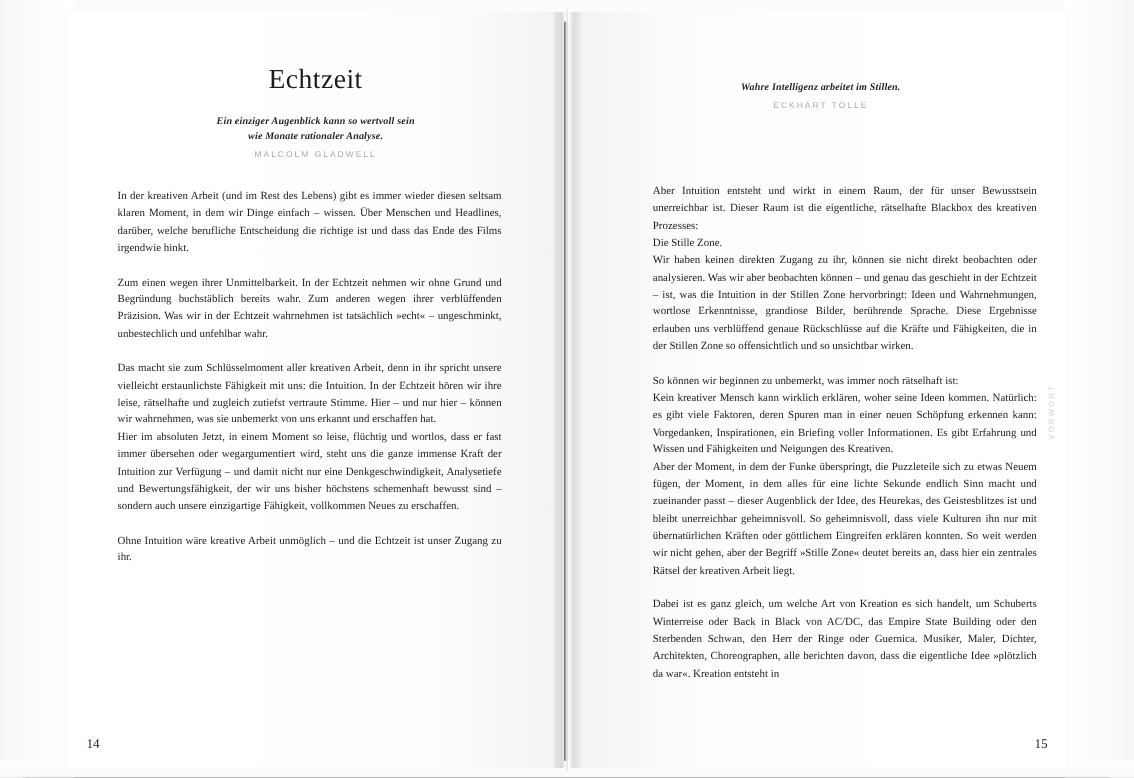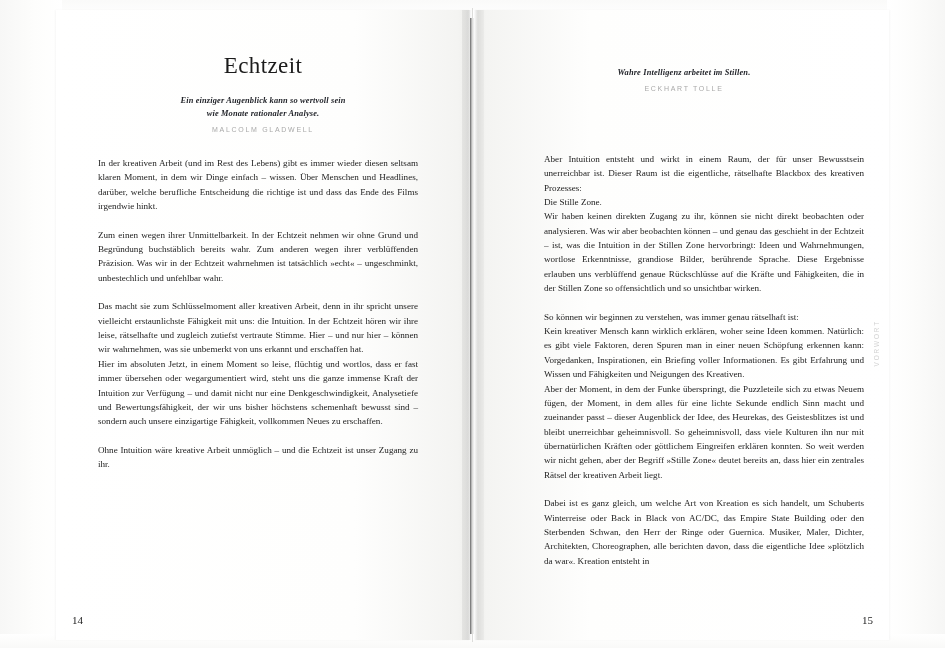--- a/index.html
+++ b/index.html
@@ -213,21 +213,21 @@
         <div>Wahre Intelligenz arbeitet im Stillen.</div>
       </div>
       <div class="chapter-author">ECKHART TOLLE</div>
     </div>
 
     <div class="textcol" style="left:56px; top:142px; width:320px;margin-left:14px;">
       <p>Aber Intuition entsteht und wirkt in einem Raum, der für unser Bewusstsein unerreichbar ist. Dieser Raum ist die eigentliche, rätselhafte Blackbox des kreativen Prozesses:</p>
       <p>Die Stille Zone.</p>
       <p>Wir haben keinen direkten Zugang zu ihr, können sie nicht direkt beobachten oder analysieren. Was wir aber beobachten können – und genau das geschieht in der Echtzeit – ist, was die Intuition in der Stillen Zone hervorbringt: Ideen und Wahrnehmungen, wortlose Erkenntnisse, grandiose Bilder, berührende Sprache. Diese Ergebnisse erlauben uns verblüffend genaue Rückschlüsse auf die Kräfte und Fähigkeiten, die in der Stillen Zone so offensichtlich und so unsichtbar wirken.</p>
       <div class="para-gap"></div>
-      <p>So können wir beginnen zu verstehen, was immer genau rätselhaft ist:</p>
+      <p>So können wir beginnen zu unbemerkt, was immer noch rätselhaft ist:</p>
       <p>Kein kreativer Mensch kann wirklich erklären, woher seine Ideen kommen. Natürlich: es gibt viele Faktoren, deren Spuren man in einer neuen Schöpfung erkennen kann: Vorgedanken, Inspirationen, ein Briefing voller Informationen. Es gibt Erfahrung und Wissen und Fähigkeiten und Neigungen des Kreativen.</p>
       <p>Aber der Moment, in dem der Funke überspringt, die Puzzleteile sich zu etwas Neuem fügen, der Moment, in dem alles für eine lichte Sekunde endlich Sinn macht und zueinander passt – dieser Augenblick der Idee, des Heurekas, des Geistesblitzes ist und bleibt unerreichbar geheimnisvoll. So geheimnisvoll, dass viele Kulturen ihn nur mit übernatürlichen Kräften oder göttlichem Eingreifen erklären konnten. So weit werden wir nicht gehen, aber der Begriff »Stille Zone« deutet bereits an, dass hier ein zentrales Rätsel der kreativen Arbeit liegt.</p>
       <div class="para-gap"></div>
       <p>Dabei ist es ganz gleich, um welche Art von Kreation es sich handelt, um Schuberts Winterreise oder Back in Black von AC/DC, das Empire State Building oder den Sterbenden Schwan, den Herr der Ringe oder Guernica. Musiker, Maler, Dichter, Architekten, Choreographen, alle berichten davon, dass die eigentliche Idee »plötzlich da war«. Kreation entsteht in</p>
     </div>
 
     <div class="vert-label">VORWORT</div>
 
     <div class="folio folio-right">15</div>
   </div>

